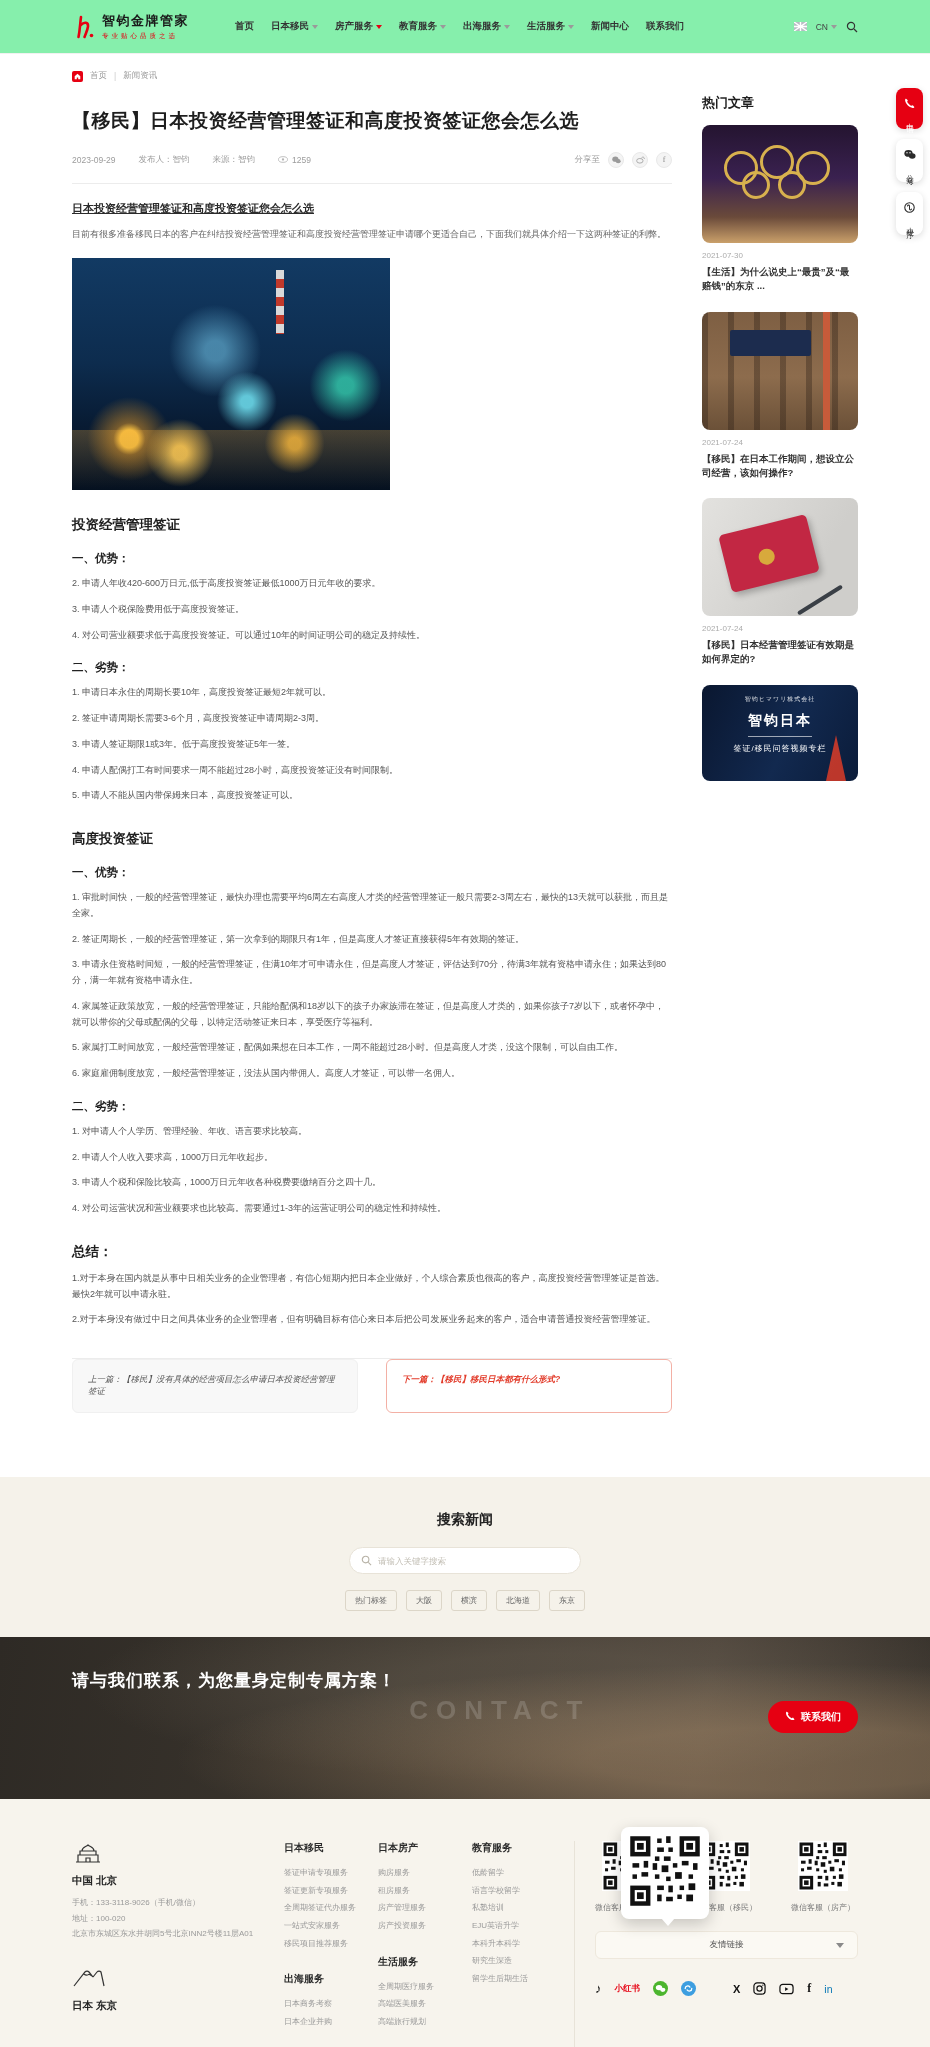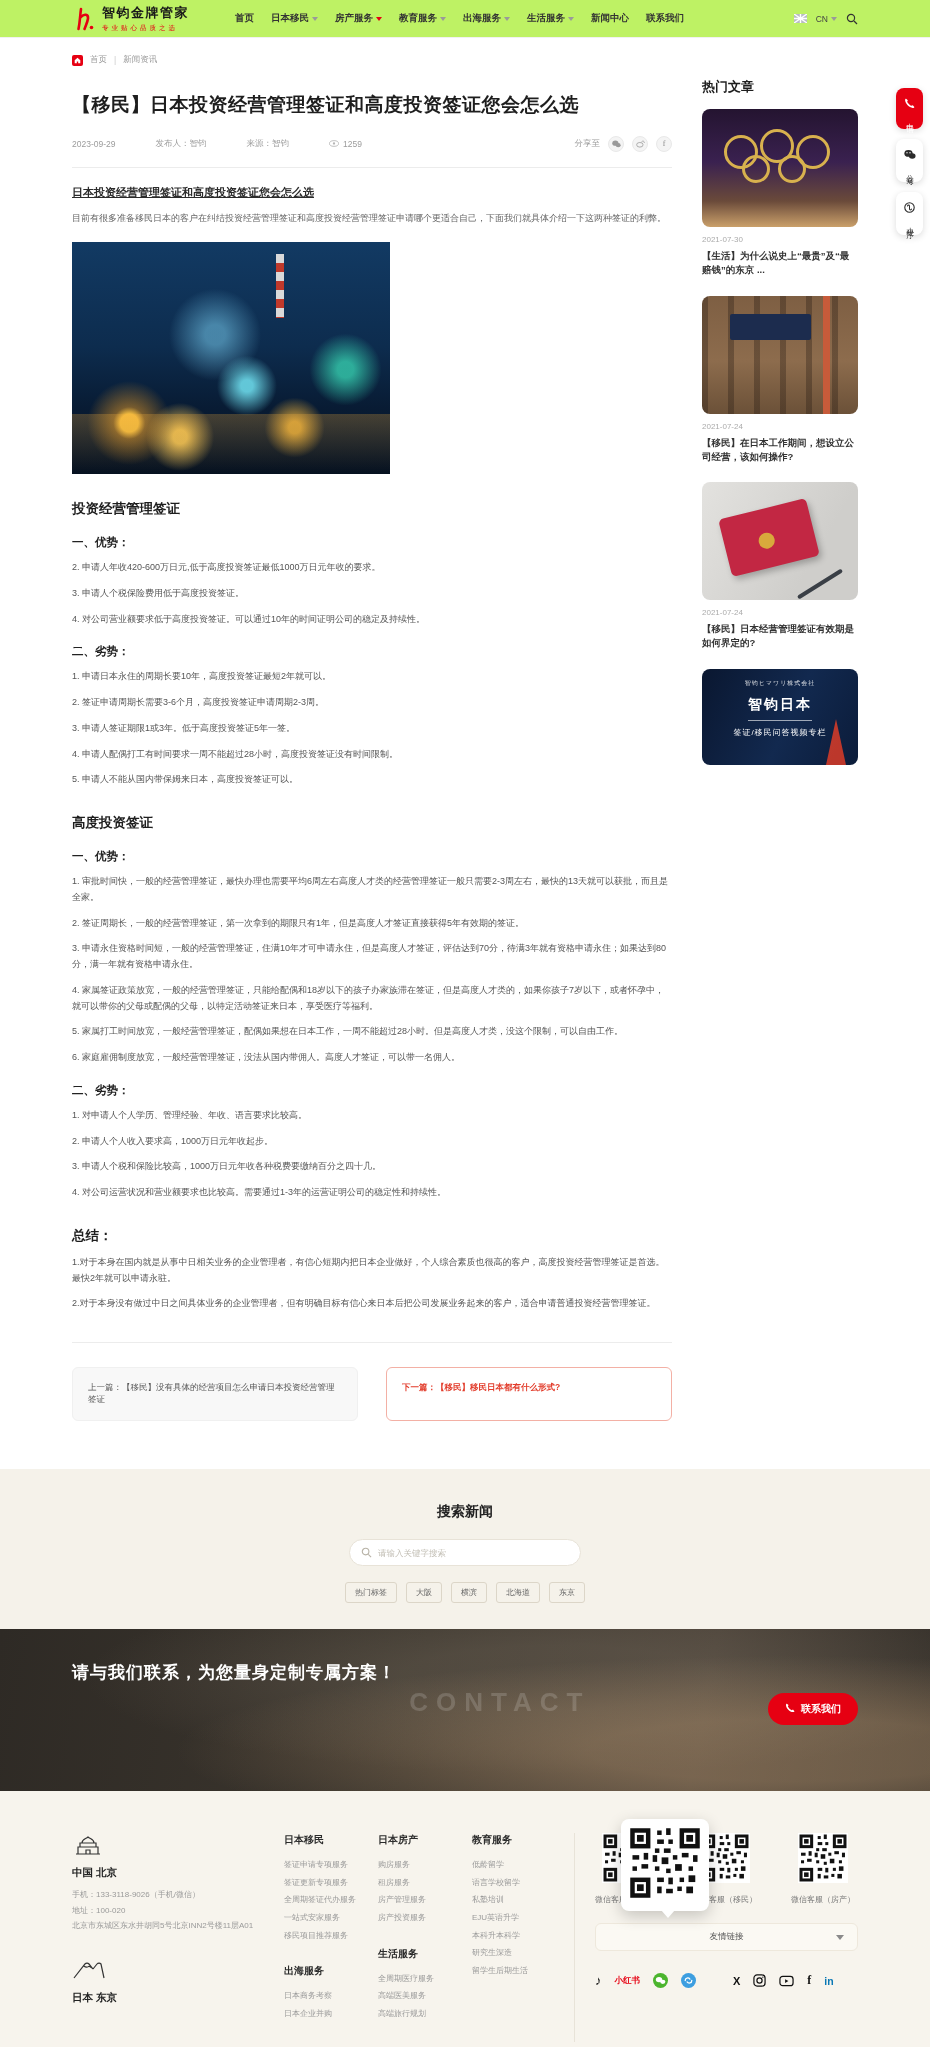--- a/index.html
+++ b/index.html
@@ -1,20 +1,20 @@
 <!DOCTYPE html>
 <html><head>
 <meta charset="utf-8">
 <style>
   * { margin:0; padding:0; box-sizing:border-box; }
   body { width:930px; margin:0 auto; background:#fff; font-family:"Liberation Sans","DejaVu Sans",sans-serif; color:#333; }
   .container { width:786px; margin:0 auto; }
 
   
-  .site-header { height:38px; border-bottom:1px solid #f1f1f1; background:#bef264; }
+  .site-header { height:54px; border-bottom:1px solid #f1f1f1; background:#86efac; }
   .site-header .container { display:flex; align-items:center; height:100%; }
   .logo { display:flex; align-items:center; gap:6px; }
   .logo-mark svg { width:24px; height:24px; display:block; }
   .logo-cn { font-size:13px; font-weight:800; letter-spacing:1.5px; color:#1a1a1a; }
   .logo-tag { font-size:6.5px; color:#e60012; letter-spacing:3px; margin-top:2px; }
   .main-nav { display:flex; align-items:center; gap:17px; margin-left:46px; }
   .nav-item { font-size:9.5px; font-weight:600; color:#333; display:flex; align-items:center; gap:3px; cursor:pointer; white-space:nowrap; }
   .caret { width:0; height:0; border-left:3px solid transparent; border-right:3px solid transparent; border-top:4px solid #9a9a9a; margin-top:1px; }
   .caret.red { border-top-color:#e60012; }
   .header-controls { margin-left:auto; display:flex; align-items:center; gap:9px; }
@@ -26,21 +26,21 @@
   .breadcrumb { display:flex; align-items:center; gap:7px; padding:16px 0 0; font-size:8.5px; color:#9a9a9a; }
   .crumb-home-icon { width:11px; height:11px; background:#e60012; border-radius:2px; display:flex; align-items:center; justify-content:center; }
   .crumb-sep { color:#ccc; }
 
   
   .main { display:flex; gap:30px; padding-top:6px; }
   .article-col { width:600px; }
   .sidebar { width:156px; }
 
   .article-title { font-size:19px; font-weight:800; color:#1e1e1e; letter-spacing:.5px; margin-top:20px; line-height:1.4; }
-  .meta-row { display:flex; align-items:center; gap:40px; margin-top:17px; font-size:8.5px; color:#9c9c9c; }
+  .meta-row { display:flex; align-items:center; gap:23px; margin-top:17px; font-size:8.5px; color:#9c9c9c; }
   .views { display:flex; align-items:center; gap:4px; }
   .share-group { margin-left:auto; display:flex; align-items:center; gap:8px; }
   .share-circle { width:16px; height:16px; border-radius:50%; background:#f4f4f4; border:1px solid #e9e9e9; display:flex; align-items:center; justify-content:center; color:#8a8a8a; font-size:8px; cursor:pointer; }
   .divider { border:0; border-top:1px solid #ececec; margin:15px 0 17px; }
 
   .intro-heading { font-size:11px; font-weight:800; color:#2b2b2b;text-decoration:underline; }
   .intro-p { font-size:9px; color:#666; line-height:1.85; margin-top:10px; }
 
   .article-photo { width:318px; height:232px; margin:16px 0 10px; position:relative; overflow:hidden;
     background:
@@ -53,21 +53,21 @@
       linear-gradient(#123a63 0%, #0d2c4e 45%, #081b33 72%, #04101f 100%); }
   .chimney { position:absolute; left:64%; top:5%; width:8px; height:64px;
     background:repeating-linear-gradient(#d9d9d9 0 9px, #c0392b 9px 18px); }
   .water-glow { position:absolute; left:0; bottom:0; width:100%; height:26%;
     background:linear-gradient(rgba(255,180,60,.25), rgba(10,20,40,.1)); }
 
   .section-heading { font-size:13.5px; font-weight:800; color:#1e1e1e; margin:26px 0 6px; }
   .sub-heading { font-size:11.5px; font-weight:800; color:#222; margin:17px 0 4px; }
   .item-p { font-size:9px; color:#555; line-height:1.75; margin:10px 0; }
 
-  .pager { display:flex; gap:28px; margin:30px 0 20px; padding-top:24px; border-top:1px solid #ececec; }
+  .pager { display:flex; gap:28px; margin:30px 0 36px; border-top:1px solid #ececec;font-style:italic; }
   .pager-prev { flex:1; background:#f8f8f8; border:1px solid #f0f0f0; border-radius:6px; padding:14px 15px; font-size:8.5px; color:#555; cursor:pointer; }
   .pager-next { flex:1; background:#fff; border:1px solid #f3b0a5; border-radius:6px; padding:14px 15px; font-size:8.5px; color:#e23c2b; font-weight:700; cursor:pointer; }
 
   
   .sb-title { font-size:13px; font-weight:800; color:#1e1e1e; margin:6px 0 13px; }
   .sb-card { margin-bottom:18px; cursor:pointer; }
   .thumb { width:156px; height:118px; border-radius:8px; position:relative; overflow:hidden; }
   .thumb-olympics { background:linear-gradient(#241430 0%, #3a2150 45%, #6a4a3a 78%, #caa06a 100%); }
   .ring { position:absolute; border:3px solid #d8b14e; border-radius:50%; width:34px; height:34px; }
   .thumb-shop { background:
@@ -141,21 +141,21 @@
   .select-chevron { position:absolute; right:13px; top:11px; width:0; height:0; border-left:4px solid transparent; border-right:4px solid transparent; border-top:5px solid #8a8a8a; }
   .qr-popup { position:absolute; left:26px; top:-14px; width:88px; background:#fff; border-radius:8px; box-shadow:0 5px 16px rgba(0,0,0,.2); padding:7px; z-index:8; }
   .qr-popup .qr-img { width:74px; height:74px; }
   .qr-popup-tail { position:absolute; left:40px; bottom:-7px; width:0; height:0; border-left:7px solid transparent; border-right:7px solid transparent; border-top:8px solid #fff; }
   .socials { margin-top:22px; display:flex; align-items:center; gap:13px; }
   .soc { cursor:pointer; display:flex; align-items:center; }
   .soc-tiktok { font-size:13px; font-weight:800; color:#111; }
   .soc-xhs { font-size:8.5px; font-weight:800; color:#e60012; }
   .soc-x { font-size:11px; font-weight:800; color:#111; margin-left:24px; }
   .soc-fb { font-size:12px; font-weight:800; color:#111; font-family:"Liberation Serif","DejaVu Serif",serif; }
-  .soc-in { font-size:10.5px; font-weight:700; color:#0a78b5; }
+  .soc-in { font-size:10.5px; font-weight:400; color:#0a78b5; }
 </style>
 </head>
 <body>
 
 <svg width="0" height="0" style="position:absolute">
   <defs>
     <g id="qrsym">
       <rect x="0" y="0" width="33" height="33" fill="#fff"></rect>
       <g fill="#111">
         <rect x="1" y="1" width="9" height="9"></rect>

